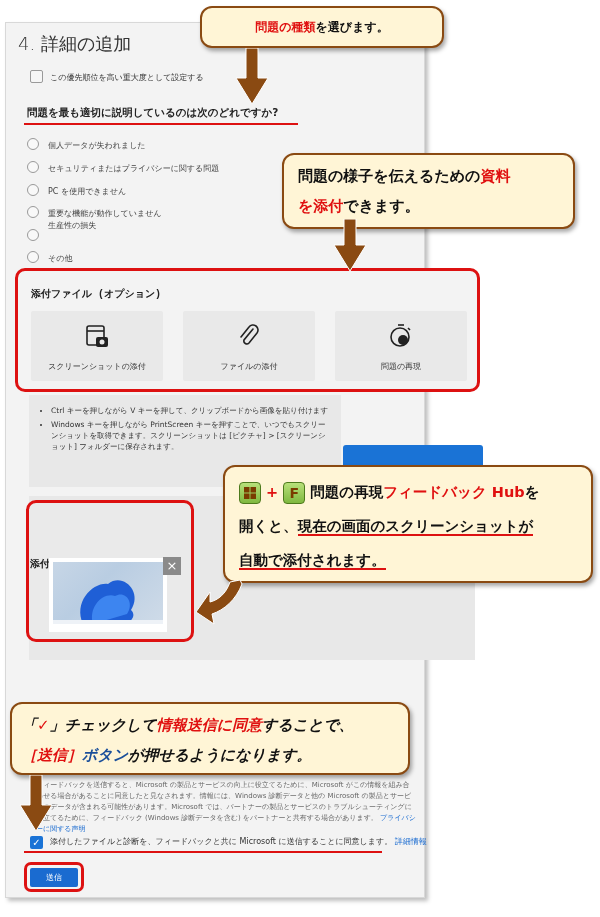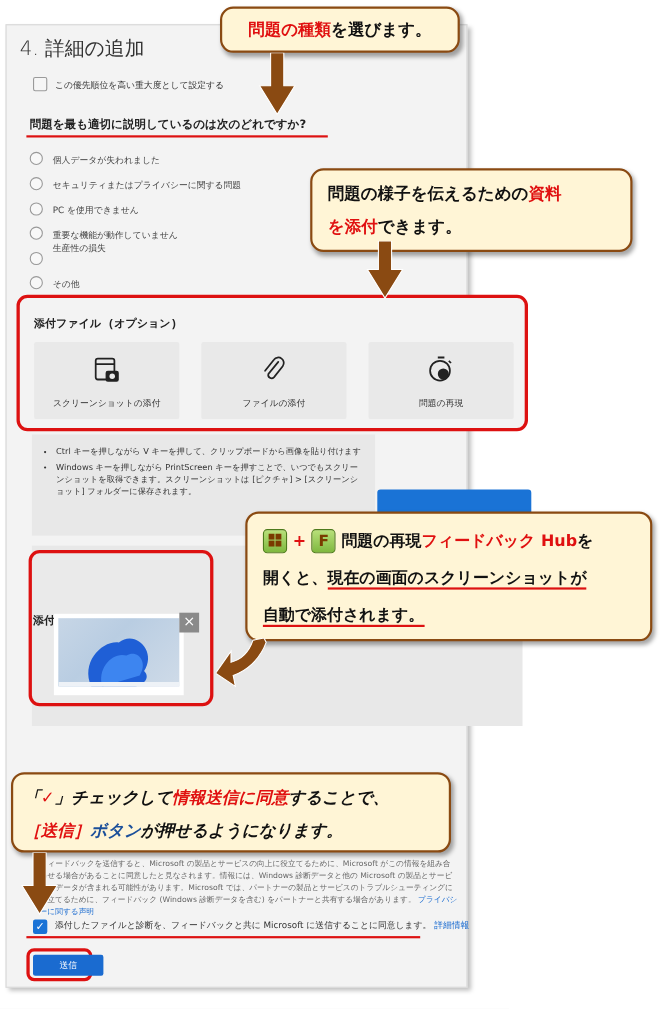--- a/index.html
+++ b/index.html
@@ -27,21 +27,21 @@
   .attached-title { position: absolute; left: 1px; top: 10px; font-size: 10px; font-weight: bold; color: #222; margin-top: 44px; }
   .thumb { position: absolute; left: 20px; top: 55px; width: 118px; height: 74px; background: #fff; }
   .thumb .img { position: absolute; left: 4px; top: 4px; width: 110px; height: 62px; background: linear-gradient(135deg,#c7d6e6 0%,#b9cde2 40%,#cfdbe8 100%); overflow: hidden; }
   .close-x { position: absolute; left: 134px; top: 54px; width: 18px; height: 18px; background: #8a8a8a; color: #fff; font-size: 13px; text-align: center; line-height: 18px; }
   .consent-text { position: absolute; left: 36px; top: 780px; width: 380px; font-size: 7px; line-height: 11px; color: #666; }
   .consent-text .link { color: #1a6bd0; }
   .consent-chk { position: absolute; left: 30px; top: 836px; width: 13px; height: 13px; background: #1a73d6; border-radius: 2px; color: #fff; font-size: 10px; line-height: 13px; text-align: center; }
   .consent-label { position: absolute; left: 50px; top: 836px; font-size: 8px; color: #333; white-space: nowrap; }
   .consent-label .link { color: #1a6bd0; }
   .send-wrap { position: absolute; left: 24px; top: 862px; width: 60px; height: 30px; border: 3px solid #d11; border-radius: 7px; }
-  .send-btn { position: absolute; left: 3px; top: 3px; width: 64px; height: 19px; background: #1a6bd0; color: #fff; font-size: 8px; text-align: center; line-height: 19px; border-radius: 2px; }
+  .send-btn { position: absolute; left: 3px; top: 3px; width: 48px; height: 19px; background: #1a6bd0; color: #fff; font-size: 8px; text-align: center; line-height: 19px; border-radius: 2px; }
   .callout { position: absolute; background: #fff5d6; border: 2px solid #8a4a12; border-radius: 12px; box-shadow: 2px 3px 4px rgba(0,0,0,0.35); font-weight: bold; color: #111; }
   .red { color: #e01010; }
   .navy { color: #1b4f9a; }
   .key { display: inline-block; width: 22px; height: 22px; background: linear-gradient(#b8e07a,#7fb83f); border: 1px solid #4d7a1c; border-radius: 4px; vertical-align: middle; text-align: center; line-height: 20px; font-size: 14px; color: #7a3b00; }
   .ul-red { border-bottom: 2px solid #d11; }
 </style>
 </head>
 <body>
 
 <div class="panel"></div>
@@ -133,21 +133,21 @@
 <div class="consent-label">
   <span>添付したファイルと診断を、フィードバックと共に Microsoft に送信することに同意します。</span>
   <span class="link">詳細情報</span>
 </div>
 <div class="redline" style="left:24px; top:851px; width:358px;"></div>
 
 <div class="send-wrap">
   <div class="send-btn">送信</div>
 </div>
 
-<div class="callout" style="left:200px; top:6px; width:218px; height:42px; font-size:15px; line-height:38px; text-align:center;">
+<div class="callout" style="left:200px; top:6px; width:244px; height:42px; font-size:12px; line-height:38px; text-align:center;">
   <span class="red">問題の種類</span><span>を選びます。</span>
 </div>
 <svg style="position:absolute; left:232px; top:48px;" width="40" height="60">
   <path d="M14 0 h12 v30 h10 l-16 26 l-16 -26 h10 z" fill="#8a4a12" stroke="#fff" stroke-width="1"></path>
 </svg>
 
 <div class="callout" style="left:282px; top:143px; width:293px; height:76px; font-size:15px; line-height:30px; padding:6px 0 0 14px;margin-top:10px;">
   <div><span>問題の様子を伝えるための</span><span class="red">資料</span></div>
   <div><span class="red">を添付</span><span>できます。</span></div>
 </div>

